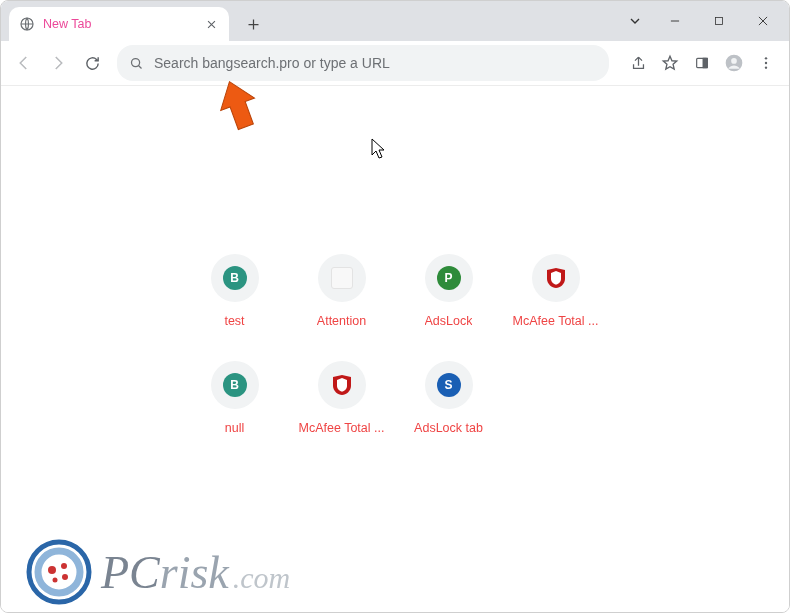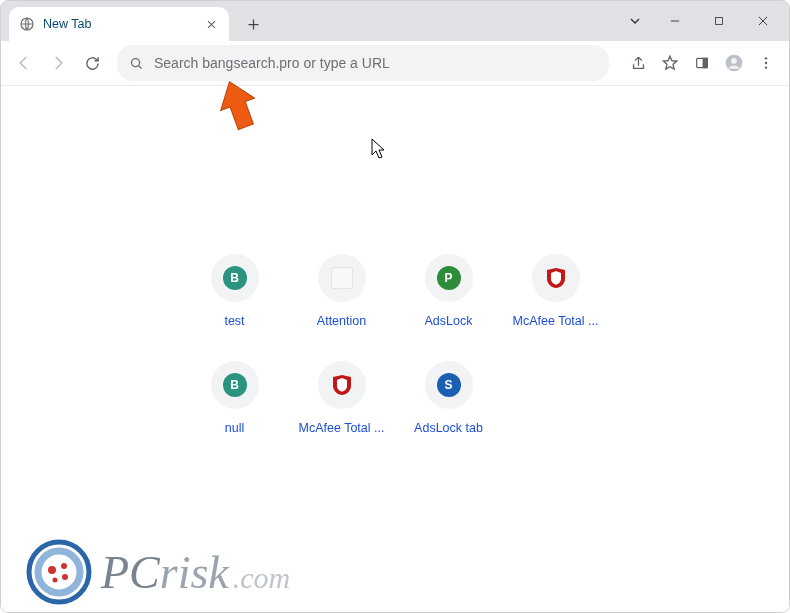--- a/index.html
+++ b/index.html
@@ -25,21 +25,21 @@
   }
   .tab {
     height: 34px;
     width: 220px;
     background: #fff;
     border-radius: 10px 10px 0 0;
     display: flex;
     align-items: center;
     padding: 0 10px;
     font-size: 12.5px;
-    color: #0c4a6e;
+    color: #ec4899;
     gap: 8px;
     position: relative;
   }
   .tab .globe {
     width: 16px; height: 16px; flex: 0 0 16px;
   }
   .tab .title { flex: 1; white-space: nowrap; overflow: hidden; text-overflow: ellipsis; }
   .tab .close {
     width: 16px; height: 16px; display: flex; align-items: center; justify-content: center;
     border-radius: 50%; color: #555; font-size: 14px; line-height: 1;
@@ -116,21 +116,21 @@
     padding-top: 8px;
     border-radius: 6px;
   }
   .sc-icon {
     width: 48px; height: 48px; border-radius: 50%;
     background: #f1f3f4;
     display: flex; align-items: center; justify-content: center;
     margin-bottom: 12px;
   }
   .sc-label {
-    font-size: 12.5px; color: #1d4ed8; text-align: center;
+    font-size: 12.5px; color: #ef4444; text-align: center;
     max-width: 100px; white-space: nowrap; overflow: hidden; text-overflow: ellipsis;
   }
   .letter-badge {
     width: 24px; height: 24px; border-radius: 50%;
     display: flex; align-items: center; justify-content: center;
     color: #fff; font-weight: 600; font-size: 12px;
   }
   .square-badge {
     width: 22px; height: 22px; background: #f8f8f8; border: 1px solid #e3e3e3; border-radius: 3px;
   }

